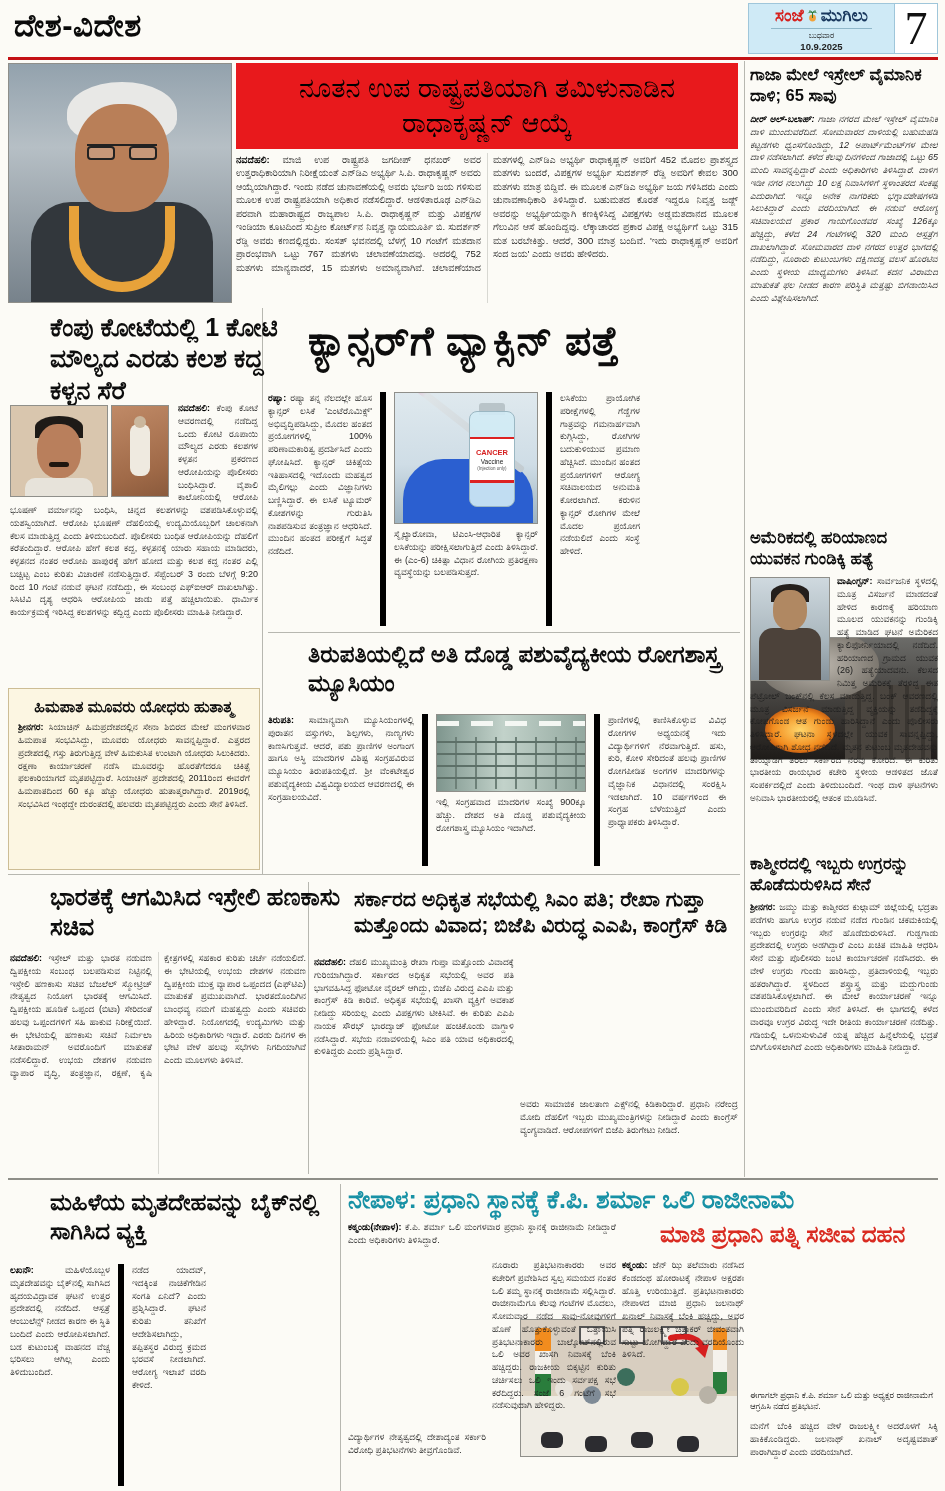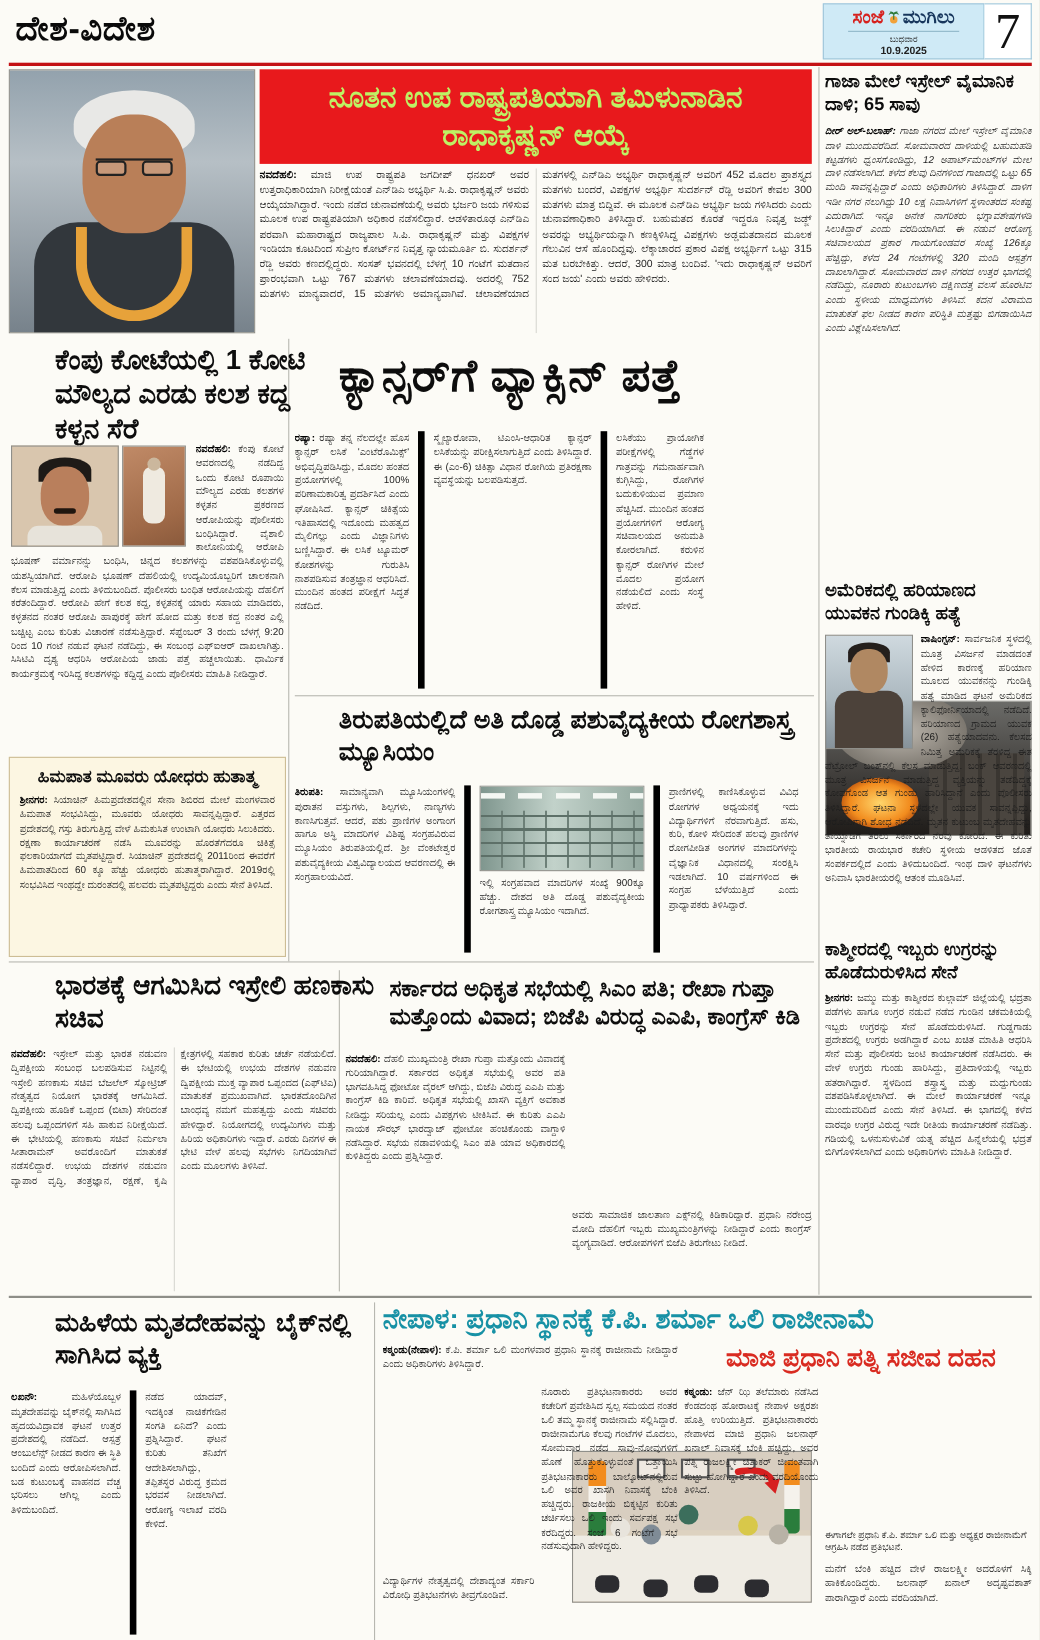--- a/index.html
+++ b/index.html
@@ -40,23 +40,23 @@
 
   
   #lead-photo{left:8px;top:63px;width:224px;height:240px;background:linear-gradient(180deg,#93a2ad,#b6bfc5 35%,#77828b);}
   #lead-photo .hair{position:absolute;left:58px;top:18px;width:110px;height:62px;border-radius:50% 50% 40% 40%;background:#e8e8e6;}
   #lead-photo .face{position:absolute;left:66px;top:40px;width:94px;height:108px;border-radius:46% 46% 42% 42%;background:#b97f58;}
   #lead-photo .glass{position:absolute;left:78px;top:80px;width:70px;height:16px;border-top:2px solid #222;
     display:flex;justify-content:space-between;}
   #lead-photo .glass i{display:block;width:28px;height:14px;border:2px solid #222;border-radius:4px;background:rgba(255,255,255,.2);}
   #lead-photo .torso{position:absolute;left:22px;top:138px;width:182px;height:102px;border-radius:40px 40px 0 0;background:#32373c;}
   #lead-photo .garland{position:absolute;left:60px;top:142px;width:106px;height:86px;border:10px solid #e7a23a;border-top:none;border-radius:0 0 60px 60px;}
-  #lead-head{left:236px;top:63px;width:502px;height:86px;background:#e8191c;color:#bef264;
+  #lead-head{left:236px;top:63px;width:502px;height:86px;background:#e8191c;color:#000000;
     display:flex;align-items:center;justify-content:center;text-align:center;
-    font-weight:bold;font-size:27px;line-height:1.3;padding:0 14px;}
+    font-weight:normal;font-size:27px;line-height:1.3;padding:0 14px;}
   #lead-body{left:236px;top:153px;width:502px;height:150px;}
 
   
   #rail-rule{left:744px;top:61px;height:1116px;}
   .rail-h{left:750px;width:188px;font-size:16.5px;}
   #gaza-body{left:750px;top:113px;width:188px;height:281px;font-size:9px;font-style:italic;}
   #gaza-photo{left:750px;top:397px;width:188px;height:123px;background:linear-gradient(180deg,#6b6b68,#35322f 70%,#1f1c19);}
   #gaza-photo .smoke{position:absolute;left:8px;top:-8px;width:120px;height:70px;border-radius:50%;background:radial-gradient(#bdb7ae,#7d7870 70%,transparent);}
   #gaza-photo .fire{position:absolute;left:14px;bottom:6px;width:70px;height:46px;border-radius:50%;background:radial-gradient(#ffd66b,#f28c1e 55%,#a33b08 85%,transparent);}
   #gaza-photo .bld{position:absolute;right:6px;bottom:0;width:86px;height:74px;background:
@@ -231,20 +231,31 @@
       <b>ಶ್ರೀನಗರ:</b> <span>ಸಿಯಾಚಿನ್ ಹಿಮಪ್ರದೇಶದಲ್ಲಿನ ಸೇನಾ ಶಿಬಿರದ ಮೇಲೆ ಮಂಗಳವಾರ ಹಿಮಪಾತ ಸಂಭವಿಸಿದ್ದು, ಮೂವರು ಯೋಧರು ಸಾವನ್ನಪ್ಪಿದ್ದಾರೆ. ಎತ್ತರದ ಪ್ರದೇಶದಲ್ಲಿ ಗಸ್ತು ತಿರುಗುತ್ತಿದ್ದ ವೇಳೆ ಹಿಮಕುಸಿತ ಉಂಟಾಗಿ ಯೋಧರು ಸಿಲುಕಿದರು. ರಕ್ಷಣಾ ಕಾರ್ಯಾಚರಣೆ ನಡೆಸಿ ಮೂವರನ್ನು ಹೊರತೆಗೆದರೂ ಚಿಕಿತ್ಸೆ ಫಲಕಾರಿಯಾಗದೆ ಮೃತಪಟ್ಟಿದ್ದಾರೆ. ಸಿಯಾಚಿನ್ ಪ್ರದೇಶದಲ್ಲಿ 2011ರಿಂದ ಈವರೆಗೆ ಹಿಮಪಾತದಿಂದ 60 ಕ್ಕೂ ಹೆಚ್ಚು ಯೋಧರು ಹುತಾತ್ಮರಾಗಿದ್ದಾರೆ. 2019ರಲ್ಲಿ ಸಂಭವಿಸಿದ ಇಂಥದ್ದೇ ದುರಂತದಲ್ಲಿ ಹಲವರು ಮೃತಪಟ್ಟಿದ್ದರು ಎಂದು ಸೇನೆ ತಿಳಿಸಿದೆ.</span>
     </div>
   </div>
 
   <div class="abs hl center" id="cancer-head">ಕ್ಯಾನ್ಸರ್‌ಗೆ ವ್ಯಾಕ್ಸಿನ್ ಪತ್ತೆ</div>
   <div class="abs flexrow" id="cancer-cols">
     <div class="fcol bt" style="width:104px;">
       <b>ರಷ್ಯಾ:</b> <span>ರಷ್ಯಾ ತನ್ನ ನೆಲದಲ್ಲೇ ಹೊಸ ಕ್ಯಾನ್ಸರ್ ಲಸಿಕೆ 'ಎಂಟೆರೊಮಿಕ್ಸ್' ಅಭಿವೃದ್ಧಿಪಡಿಸಿದ್ದು, ಮೊದಲ ಹಂತದ ಪ್ರಯೋಗಗಳಲ್ಲಿ 100% ಪರಿಣಾಮಕಾರಿತ್ವ ಪ್ರದರ್ಶಿಸಿದೆ ಎಂದು ಘೋಷಿಸಿದೆ. ಕ್ಯಾನ್ಸರ್ ಚಿಕಿತ್ಸೆಯ ಇತಿಹಾಸದಲ್ಲಿ ಇದೊಂದು ಮಹತ್ವದ ಮೈಲಿಗಲ್ಲು ಎಂದು ವಿಜ್ಞಾನಿಗಳು ಬಣ್ಣಿಸಿದ್ದಾರೆ. ಈ ಲಸಿಕೆ ಟ್ಯೂಮರ್ ಕೋಶಗಳನ್ನು ಗುರುತಿಸಿ ನಾಶಪಡಿಸುವ ತಂತ್ರಜ್ಞಾನ ಆಧರಿಸಿದೆ. ಮುಂದಿನ ಹಂತದ ಪರೀಕ್ಷೆಗೆ ಸಿದ್ಧತೆ ನಡೆದಿದೆ.</span>
     </div>
     <div class="fcol" style="width:158px;">
+      <div class="photo" id="vaccine-photo">
+        <div class="glove"></div>
+          <div class="syr"></div>
+          <div class="vcap"></div>
+          <div class="vial"></div>
+        <div class="lbl">
+          <span class="t1">CANCER</span>
+          <span class="t2">Vaccine</span>
+          <span class="t3">(Injection only)</span>
+        </div>
+      </div>
       <div class="bt" style="font-size:9px;height:92px;">ಸ್ಮೈಲ್ಯಾರೋವಾ, ಟಿಎಂಸಿ-ಆಧಾರಿತ ಕ್ಯಾನ್ಸರ್ ಲಸಿಕೆಯನ್ನು ಪರೀಕ್ಷಿಸಲಾಗುತ್ತಿದೆ ಎಂದು ತಿಳಿಸಿದ್ದಾರೆ. ಈ (ಎಂ-6) ಚಿಕಿತ್ಸಾ ವಿಧಾನ ರೋಗಿಯ ಪ್ರತಿರಕ್ಷಣಾ ವ್ಯವಸ್ಥೆಯನ್ನು ಬಲಪಡಿಸುತ್ತದೆ.</div>
     </div>
     <div class="fcol bt" style="width:94px;">ಲಸಿಕೆಯು ಪ್ರಾಯೋಗಿಕ ಪರೀಕ್ಷೆಗಳಲ್ಲಿ ಗೆಡ್ಡೆಗಳ ಗಾತ್ರವನ್ನು ಗಮನಾರ್ಹವಾಗಿ ಕುಗ್ಗಿಸಿದ್ದು, ರೋಗಿಗಳ ಬದುಕುಳಿಯುವ ಪ್ರಮಾಣ ಹೆಚ್ಚಿಸಿದೆ. ಮುಂದಿನ ಹಂತದ ಪ್ರಯೋಗಗಳಿಗೆ ಆರೋಗ್ಯ ಸಚಿವಾಲಯದ ಅನುಮತಿ ಕೋರಲಾಗಿದೆ. ಕರುಳಿನ ಕ್ಯಾನ್ಸರ್ ರೋಗಿಗಳ ಮೇಲೆ ಮೊದಲ ಪ್ರಯೋಗ ನಡೆಯಲಿದೆ ಎಂದು ಸಂಸ್ಥೆ ಹೇಳಿದೆ.</div>
   </div>
 
   <div class="abs hrule" id="museum-rule"></div>
   <div class="abs hl center" id="museum-head">ತಿರುಪತಿಯಲ್ಲಿದೆ ಅತಿ ದೊಡ್ಡ ಪಶುವೈದ್ಯಕೀಯ ರೋಗಶಾಸ್ತ್ರ ಮ್ಯೂಸಿಯಂ</div>
   <div class="abs flexrow" id="museum-cols">
     <div class="fcol bt" style="width:146px;">
       <b>ತಿರುಪತಿ:</b> <span>ಸಾಮಾನ್ಯವಾಗಿ ಮ್ಯೂಸಿಯಂಗಳಲ್ಲಿ ಪುರಾತನ ವಸ್ತುಗಳು, ಶಿಲ್ಪಗಳು, ನಾಣ್ಯಗಳು ಕಾಣಸಿಗುತ್ತವೆ. ಆದರೆ, ಪಶು ಪ್ರಾಣಿಗಳ ಅಂಗಾಂಗ ಹಾಗೂ ಅಸ್ಥಿ ಮಾದರಿಗಳ ವಿಶಿಷ್ಟ ಸಂಗ್ರಹವಿರುವ ಮ್ಯೂಸಿಯಂ ತಿರುಪತಿಯಲ್ಲಿದೆ. ಶ್ರೀ ವೆಂಕಟೇಶ್ವರ ಪಶುವೈದ್ಯಕೀಯ ವಿಶ್ವವಿದ್ಯಾಲಯದ ಆವರಣದಲ್ಲಿ ಈ ಸಂಗ್ರಹಾಲಯವಿದೆ.</span>

